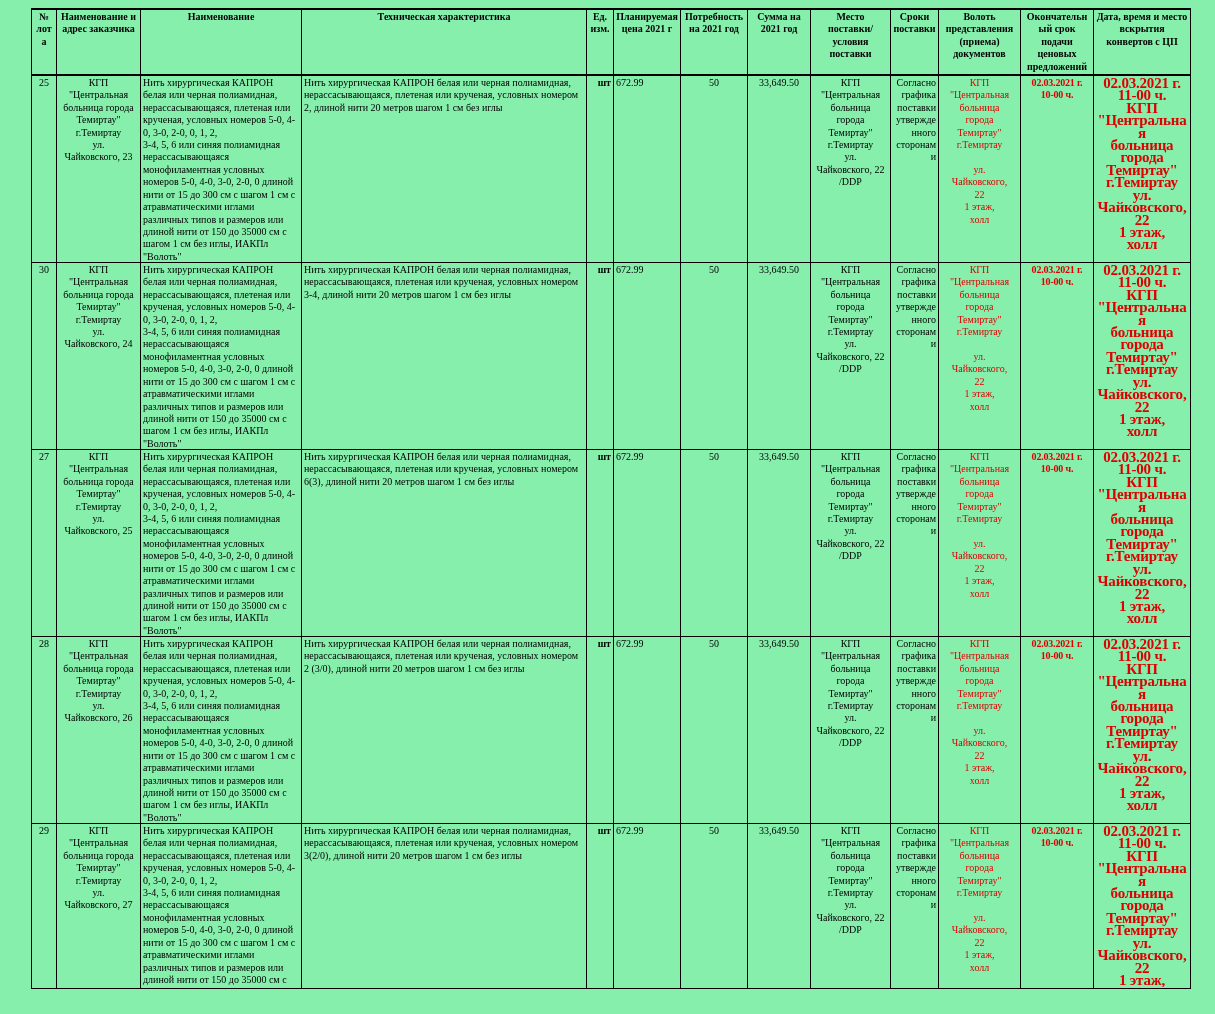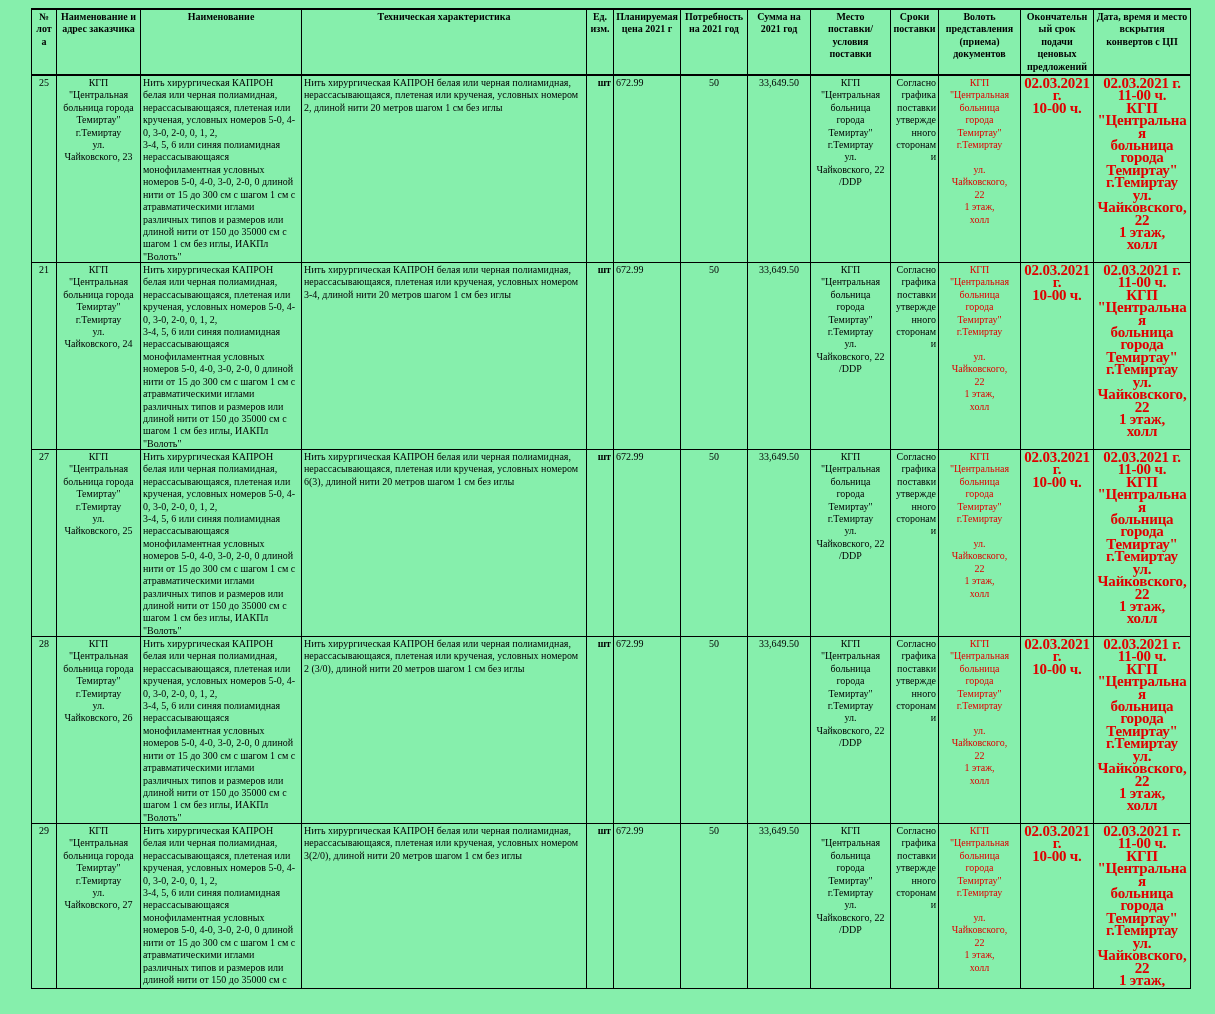--- a/index.html
+++ b/index.html
@@ -31,21 +31,21 @@
   td.cust  { text-align:center; }
   td.name  { text-align:left; }
   td.tech  { text-align:left; }
   td.unit  { text-align:right;font-weight:bold; }
   td.price { font-weight:normal; }
   td.qty   { text-align:center; }
   td.sum   { text-align:center; }
   td.place { text-align:center; }
   td.terms { text-align:right; }
   td.docs  { text-align:center; color:#e00000; }
-  td.dline { text-align:center; color:#e00000; font-weight:bold; font-size:15px; letter-spacing:-0.2px; padding:1px; }
+  td.dline { text-align:center; color:#e00000; font-weight:bold; font-size:10px; letter-spacing:-0.2px; padding:1px; }
   td.open  { text-align:center; color:#e00000; font-weight:bold; font-size:15px; letter-spacing:-0.2px; padding:1px; }
 </style>
 </head>
 <body>
 
 <div class="sheet">
   <table class="proc">
     <colgroup>
       <col style="width:25px">
         <col style="width:84px">
@@ -148,21 +148,21 @@
 Темиртау"
 г.Темиртау
 ул.
 Чайковского, 22
 1 этаж,
 холл</div>
           </td>
       </tr>
       <tr class="dr">
         <td class="lot">
-            <div class="w">21</div>
+            <div class="w">30</div>
           </td>
         <td class="cust">
             <div class="w">КГП "Центральная больница города Темиртау"
 г.Темиртау
 ул.
 Чайковского, 24</div>
           </td>
         <td class="name">
             <div class="w">Нить хирургическая КАПРОН белая или черная полиамидная, нерассасывающаяся, плетеная или крученая, условных номеров 5-0, 4-0, 3-0, 2-0, 0, 1, 2,
 3-4, 5, 6 или синяя полиамидная нерассасывающаяся монофиламентная условных номеров 5-0, 4-0, 3-0, 2-0, 0 длиной нити от 15 до 300 см с шагом 1 см с атравматическими иглами различных типов и размеров или длиной нити от 150 до 35000 см с шагом 1 см без иглы, ИАКПл "Волоть"</div>

